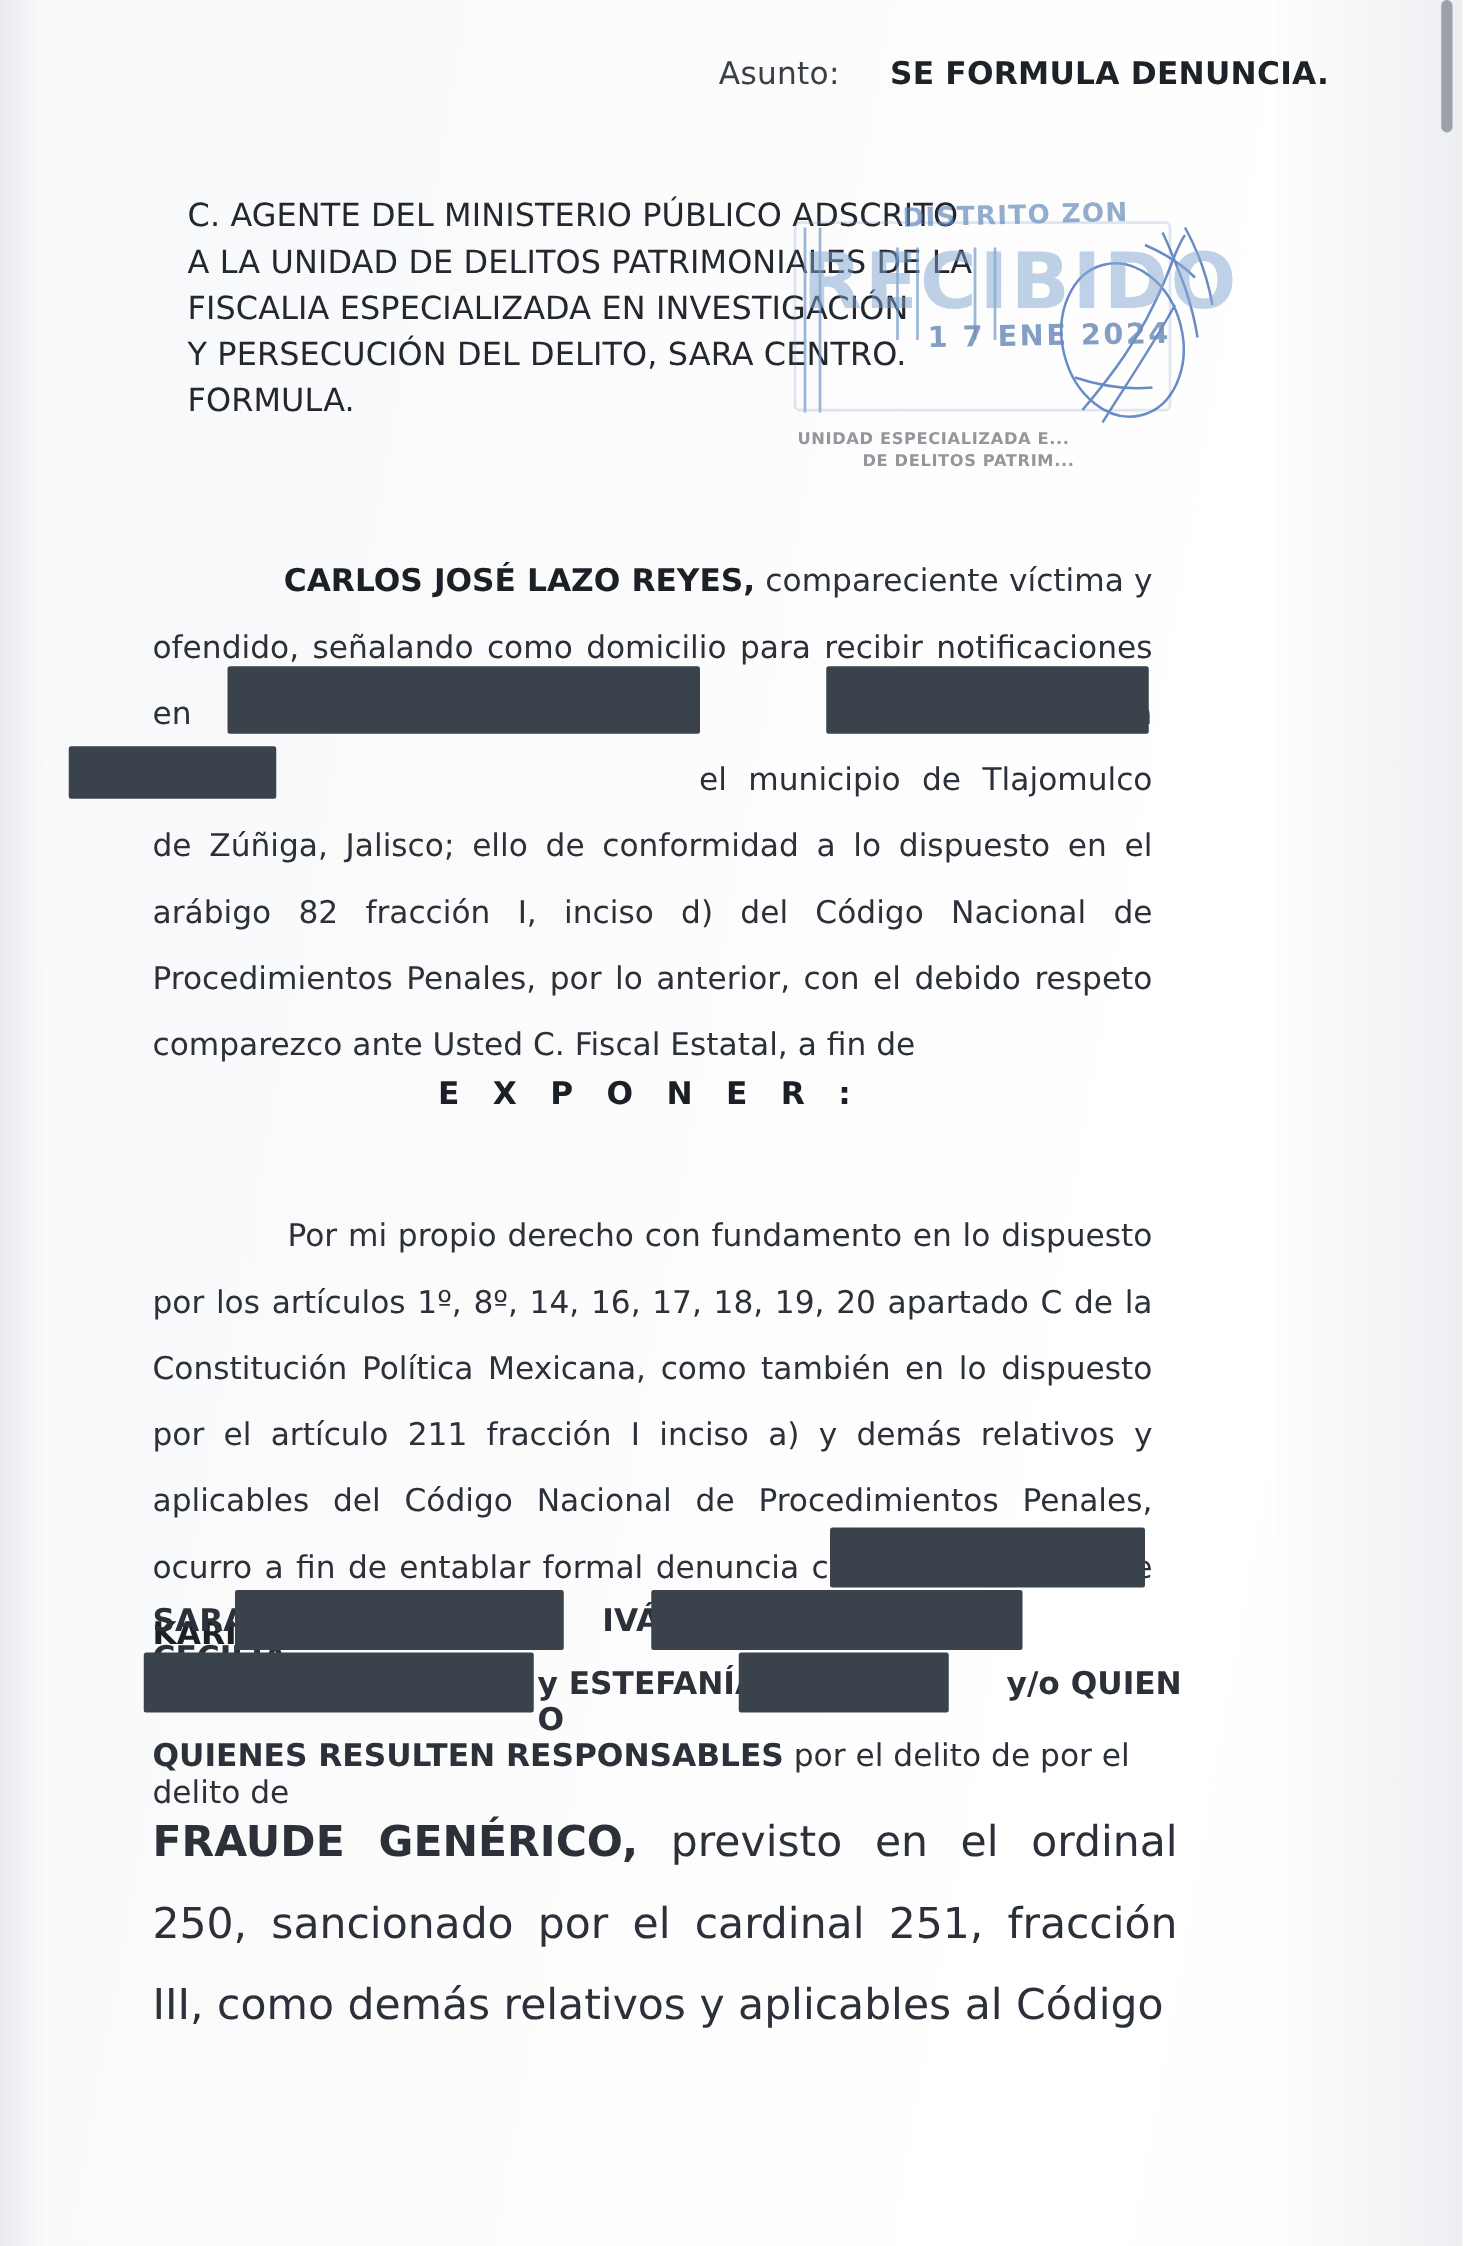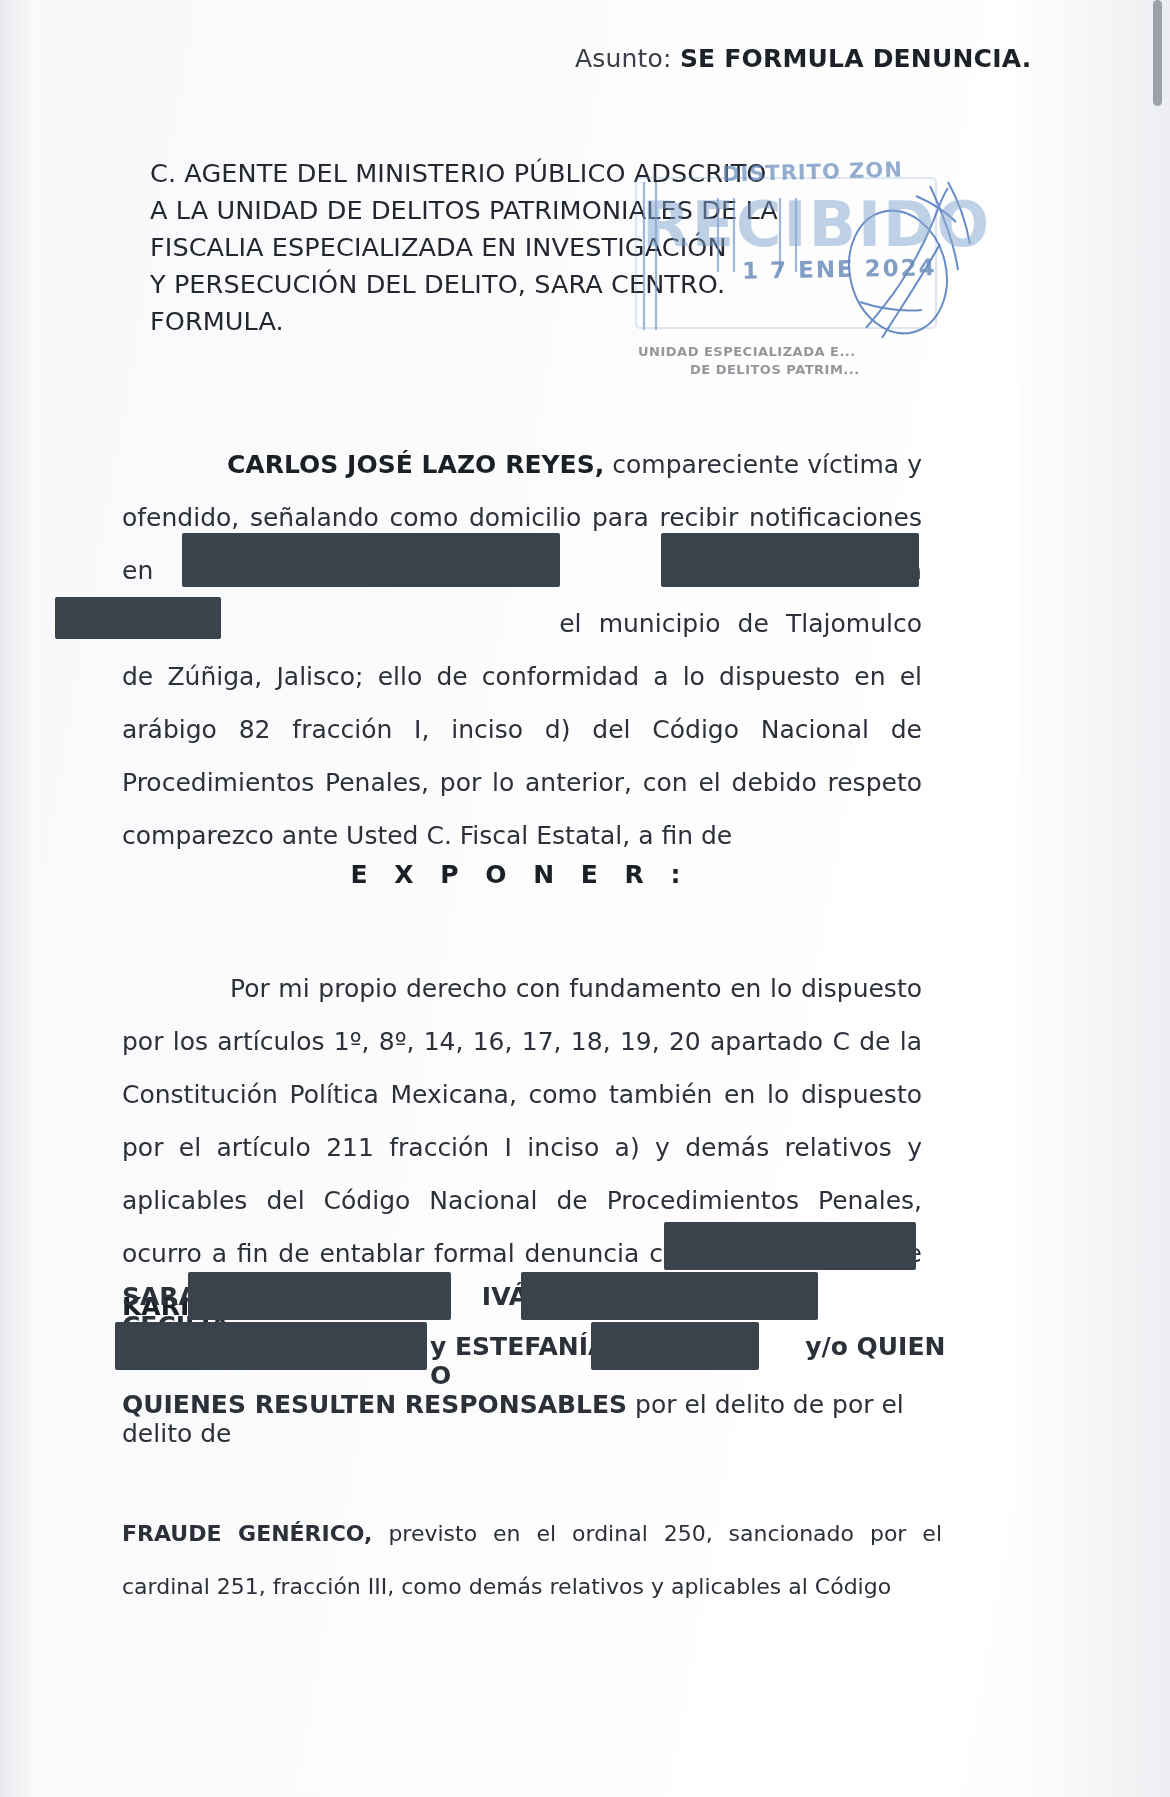--- a/index.html
+++ b/index.html
@@ -56,21 +56,21 @@
   
   .asunto {
     position: absolute;
     left: 575px; top: 44px;
     font-size: 25px;
     color: #2c3038;
     letter-spacing: 0.2px;
     white-space: nowrap;
   }
   .asunto .lbl { font-weight: 400; color: #3b4048; }
-  .asunto .val { font-weight: 700; color: #1d2128; }
+  .asunto .val { font-weight: 700; color: #1d2128; margin-left: 32px; }
 
   .addressee {
     position: absolute;
     left: 123px; top: 155px;
     font-size: 25.5px;
     line-height: 37px;
     color: #232730;
     font-weight: 500;
     letter-spacing: 0.1px;
   }
@@ -256,21 +256,21 @@
       <b>CECILIA</b>
     </div>
     <div style="position:absolute; left:430px; top:1332px; width:520px; font-size:25px; color:#2b3039;">
       <b>y ESTEFANÍA</b>
       <span style="display:inline-block;width:182px"></span>
       <b>y/o QUIEN O</b>
     </div>
     <div style="position:absolute; left:122px; top:1390px; width:820px; font-size:25px; color:#2b3039;">
       <b>QUIENES RESULTEN RESPONSABLES</b><span> por el delito de por el delito de </span>
     </div>
-    <div style="position:absolute; left:122px; top:1507px; width:820px; font-size:22px; line-height:53px; color:#2b3039; text-align:justify;">
+    <div style="position:absolute; left:122px; top:1442px; width:820px; font-size:34px; line-height:65px; color:#2b3039; text-align:justify;">
       <b>FRAUDE GENÉRICO,</b><span> previsto en el ordinal 250, sancionado por el cardinal 251, fracción III, como demás relativos y aplicables al Código</span>
     </div>
 
     <div class="redact" style="left:664px; top:1222px; width:252px; height:48px;"></div>
     <div class="redact" style="left:188px; top:1272px; width:263px; height:48px;"></div>
     <div class="redact" style="left:521px; top:1272px; width:297px; height:48px;"></div>
     <div class="redact" style="left:115px; top:1322px; width:312px; height:48px;"></div>
     <div class="redact" style="left:591px; top:1322px; width:168px; height:48px;"></div>
 
 

